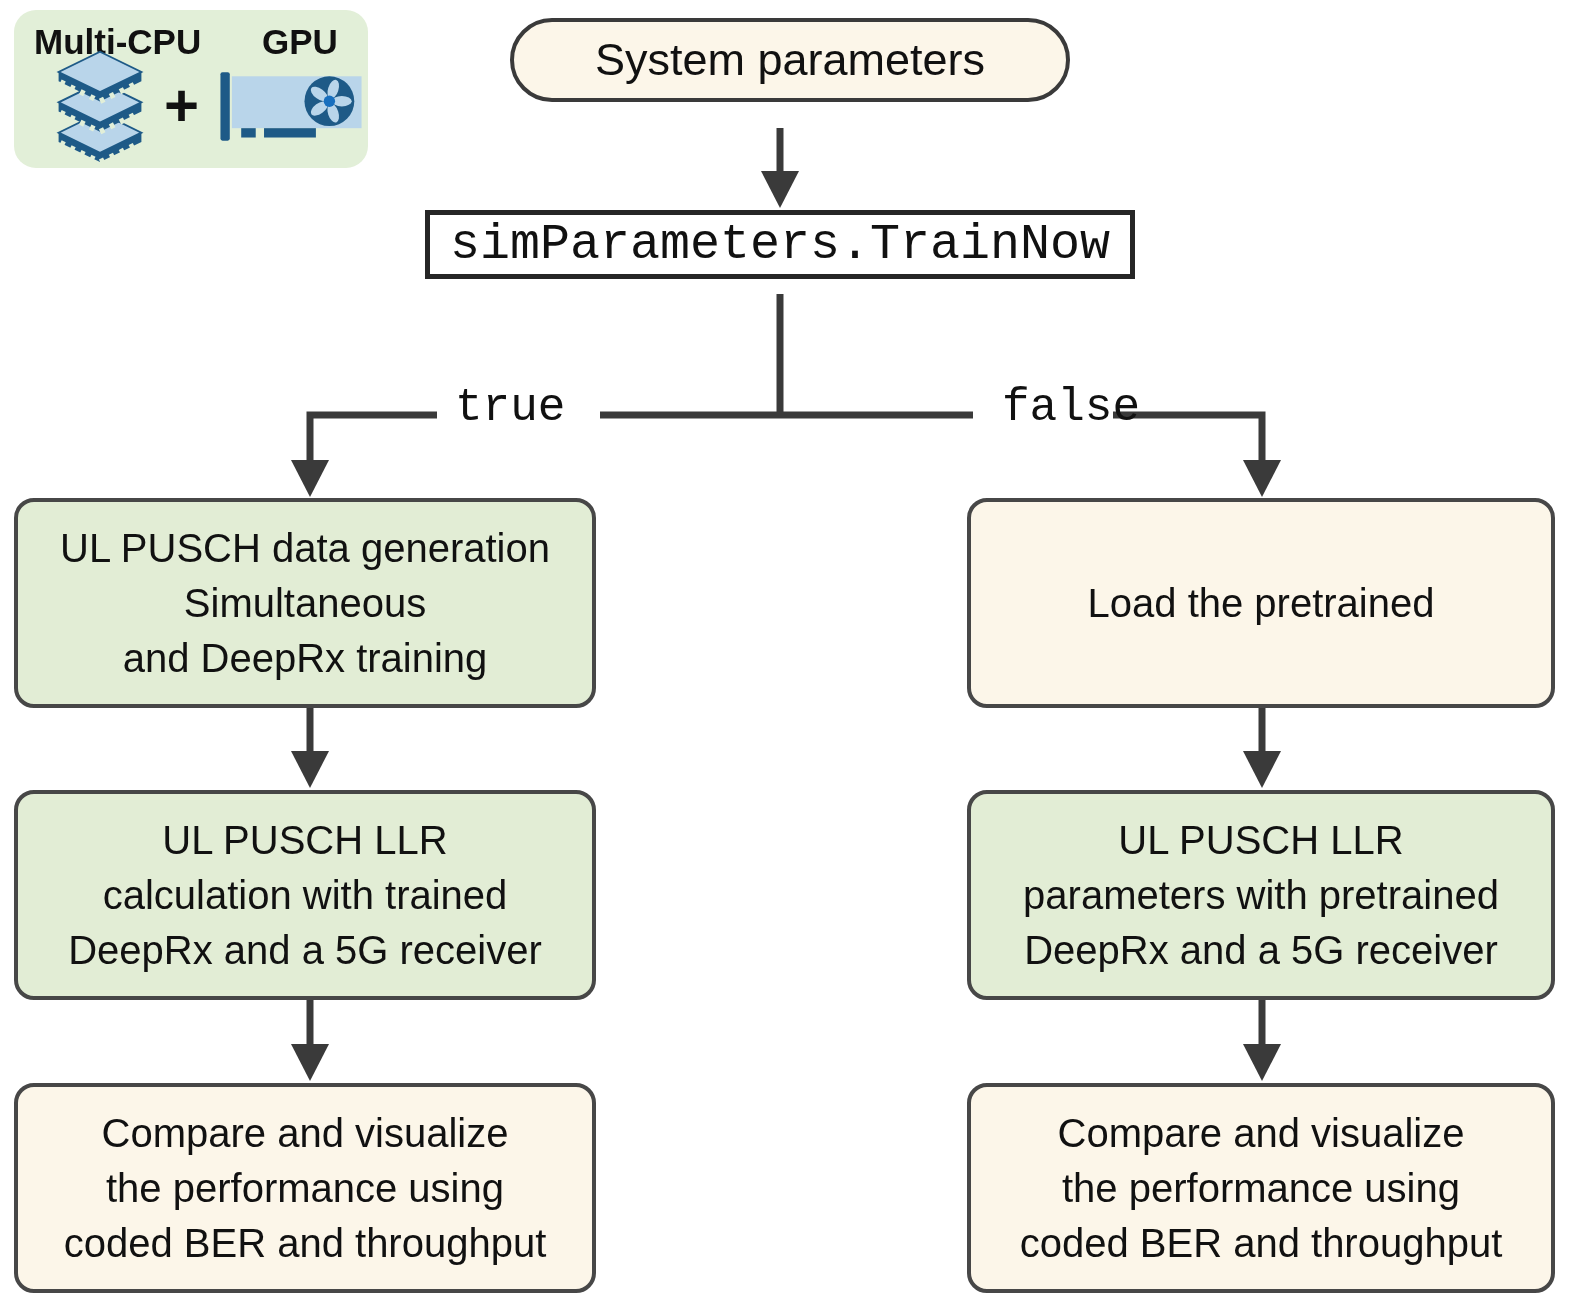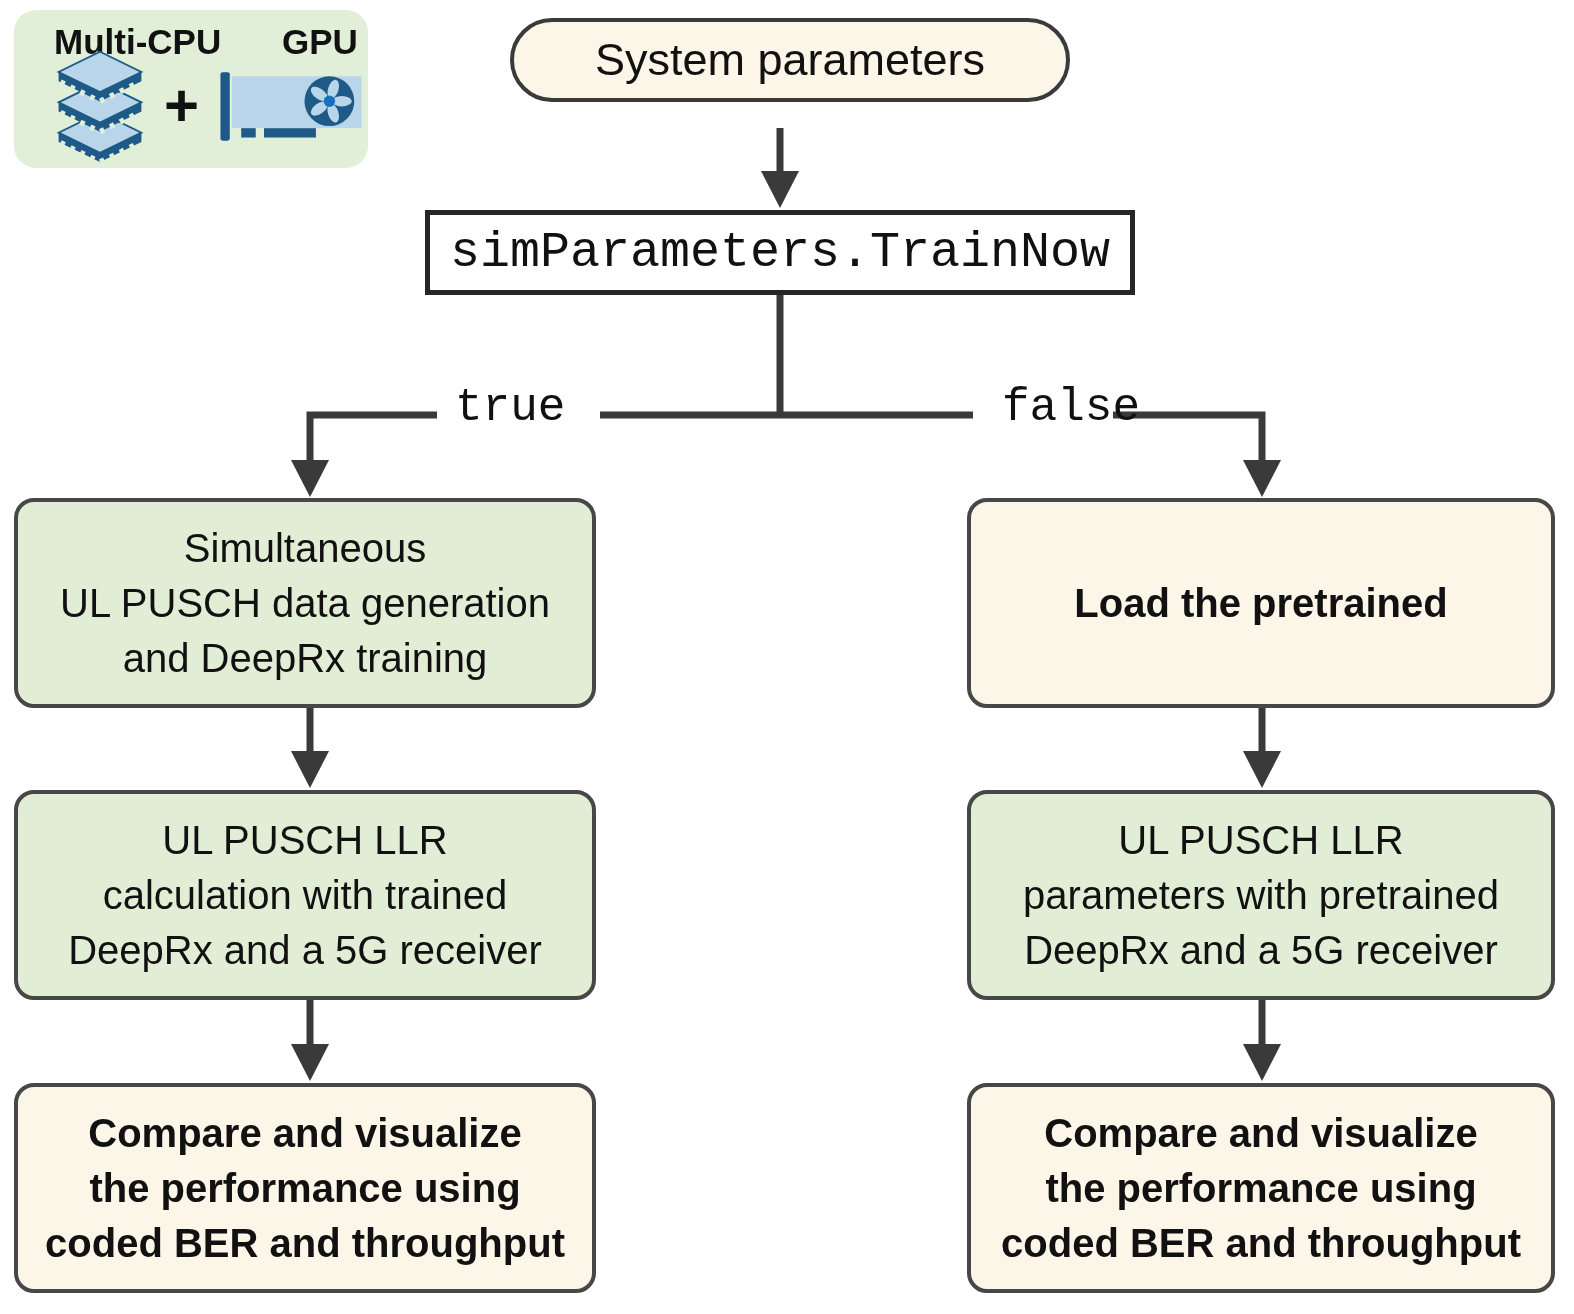--- a/index.html
+++ b/index.html
@@ -21,46 +21,46 @@
   .connectors path{stroke:var(--c-line);stroke-width:7;fill:none;stroke-linejoin:miter;}
   .connectors polygon{fill:var(--c-line);}
 
   .node{
     position:absolute;z-index:1;box-sizing:border-box;
     display:flex;flex-direction:column;align-items:center;justify-content:center;
     border:4px solid var(--c-node-border);border-radius:20px;
     text-align:center;font-size:40px;line-height:55px;color:var(--c-text);
   }
   .node.green{background:var(--c-green-fill);}
-  .node.cream{background:var(--c-cream-fill);font-weight:bold;}
+  .node.cream{background:var(--c-cream-fill);}
 
   .pill{
     position:absolute;z-index:1;box-sizing:border-box;
     left:510px;top:18px;width:560px;height:84px;
     background:var(--c-cream-fill);border:4px solid var(--c-line);border-radius:56px;
     display:flex;align-items:center;justify-content:center;
     font-size:45px;
   }
   .decision{
     position:absolute;z-index:1;box-sizing:border-box;
-    left:425px;top:210px;width:710px;height:85px;
+    left:425px;top:210px;width:710px;height:69px;
     background:#ffffff;border:5px solid var(--c-decision-border);
     display:flex;align-items:center;justify-content:center;
     font-family:"Liberation Mono","DejaVu Sans Mono",monospace;font-size:50px;white-space:nowrap;
   }
   .branch-label{
     position:absolute;z-index:1;
     font-family:"Liberation Mono","DejaVu Sans Mono",monospace;font-size:46px;line-height:46px;
   }
 
   .badge{
     position:absolute;z-index:1;left:14px;top:10px;width:354px;height:158px;
     background:var(--c-badge-fill);border-radius:22px;
   }
-  .badge .hw-label{position:absolute;top:12px;font-size:35px;font-weight:bold;line-height:40px;margin-left:20px;}
+  .badge .hw-label{position:absolute;top:12px;font-size:35px;font-weight:bold;line-height:40px;}
   .badge .hw-label.cpu{left:20px;}
   .badge .hw-label.gpu{left:248px;}
   .badge .plus{position:absolute;left:150px;top:56px;font-size:60px;font-weight:bold;line-height:80px;}
   .badge svg{position:absolute;}
   .badge .cpu-icon{left:40px;top:38px;}
   .badge .gpu-icon{left:204px;top:58px;}
   .navy{fill:var(--c-icon-navy);}
   .lblue{fill:var(--c-icon-lightblue);}
   .hub{fill:var(--c-fan-hub);}
   .teeth{stroke:var(--c-badge-fill);stroke-width:6;stroke-dasharray:5 7;fill:none;}
@@ -152,22 +152,22 @@
   </div>
 
   <div class="decision">
     <span>simParameters.TrainNow</span>
   </div>
 
   <div class="branch-label" style="left:455px;top:385px;">true</div>
   <div class="branch-label" style="left:1002px;top:385px;">false</div>
 
   <div class="node green" style="left:14px;top:498px;width:582px;height:210px;">
+    <div>UL PUSCH data generation</div>
     <div>Simultaneous</div>
-    <div>UL PUSCH data generation</div>
     <div>and DeepRx training</div>
   </div>
 
   <div class="node green" style="left:14px;top:790px;width:582px;height:210px;">
     <div>UL PUSCH LLR</div>
     <div>calculation with trained</div>
     <div>DeepRx and a 5G receiver</div>
   </div>
 
   <div class="node cream" style="left:14px;top:1083px;width:582px;height:210px;">

